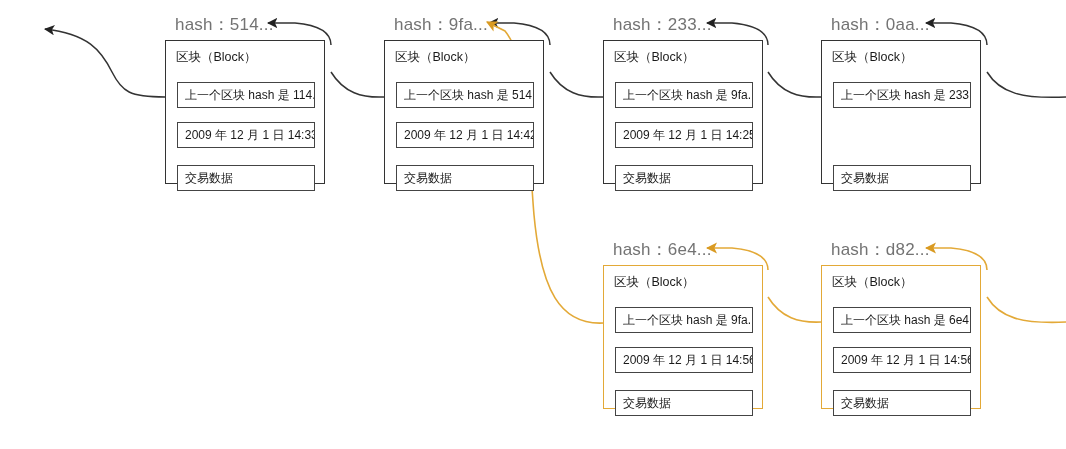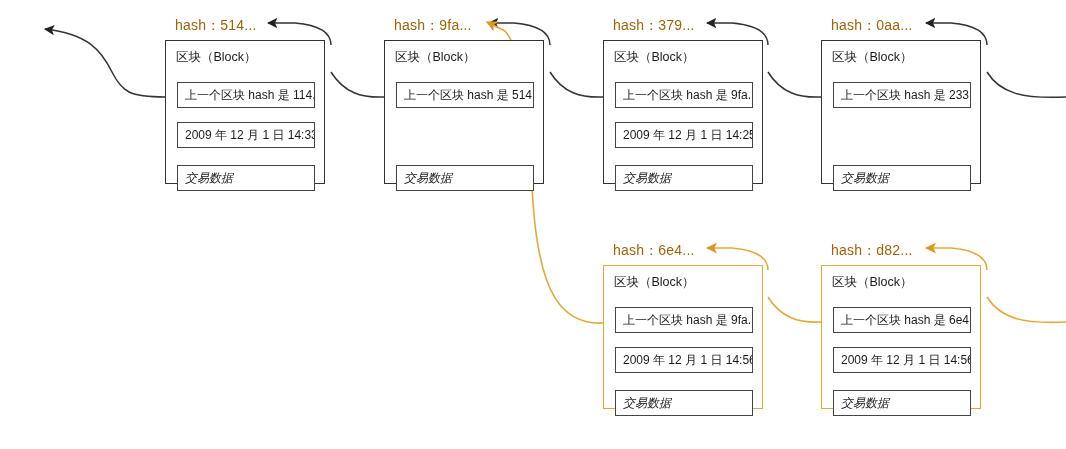--- a/index.html
+++ b/index.html
@@ -26,23 +26,23 @@
     height: 449px;
     pointer-events: none;
   }
   .block-group {
     position: absolute;
   }
   .hash-label {
     position: absolute;
     top: 0;
     left: 10px;
-    font-size: 14px;
+    font-size: 17px;
     line-height: 14px;
-    color: #a16207;
+    color: #737373;
     white-space: nowrap;
     letter-spacing: 0.2px;
   }
   .block-box {
     position: absolute;
     top: 22px;
     left: 0;
     width: 160px;
     height: 144px;
     box-sizing: border-box;
@@ -72,21 +72,21 @@
     background: #ffffff;
     font-size: 12px;
     line-height: 24px;
     color: #1a1a1a;
     padding-left: 7px;
     white-space: nowrap;
     overflow: hidden;
   }
   .field.f-prev  { top: 41px; }
   .field.f-time  { top: 81px; }
-  .field.f-data  { top: 124px; font-style: italic; }
+  .field.f-data  { top: 124px; }
 </style>
 </head>
 <body>
 
 <div id="canvas">
 
   <svg id="edges" viewBox="0 0 1066 449" width="1066" height="449" xmlns="http://www.w3.org/2000/svg">
     <defs>
       <marker id="ah-dark" viewBox="0 0 10 10" refX="9" refY="5" markerWidth="7" markerHeight="7" orient="auto-start-reverse">
         <path d="M 0 0 L 10 5 L 0 10 L 2.4 5 z" fill="#222222"></path>
@@ -133,26 +133,27 @@
       <div class="field f-time">2009 年 12 月 1 日 14:33</div>
       <div class="field f-data">交易数据</div>
     </div>
   </div>
 
   <div class="block-group" style="left:384px; top:18px;">
     <div class="hash-label">hash：9fa...</div>
     <div class="block-box">
       <div class="block-title">区块（Block）</div>
       <div class="field f-prev">上一个区块 hash 是 514...</div>
+      <div class="field f-time">2009 年 12 月 1 日 14:42</div>
       <div class="field f-data">交易数据</div>
     </div>
   </div>
 
   <div class="block-group" style="left:603px; top:18px;">
-    <div class="hash-label">hash：379...</div>
+    <div class="hash-label">hash：233...</div>
     <div class="block-box">
       <div class="block-title">区块（Block）</div>
       <div class="field f-prev">上一个区块 hash 是 9fa...</div>
       <div class="field f-time">2009 年 12 月 1 日 14:25</div>
       <div class="field f-data">交易数据</div>
     </div>
   </div>
 
   <div class="block-group" style="left:821px; top:18px;">
     <div class="hash-label">hash：0aa...</div>

